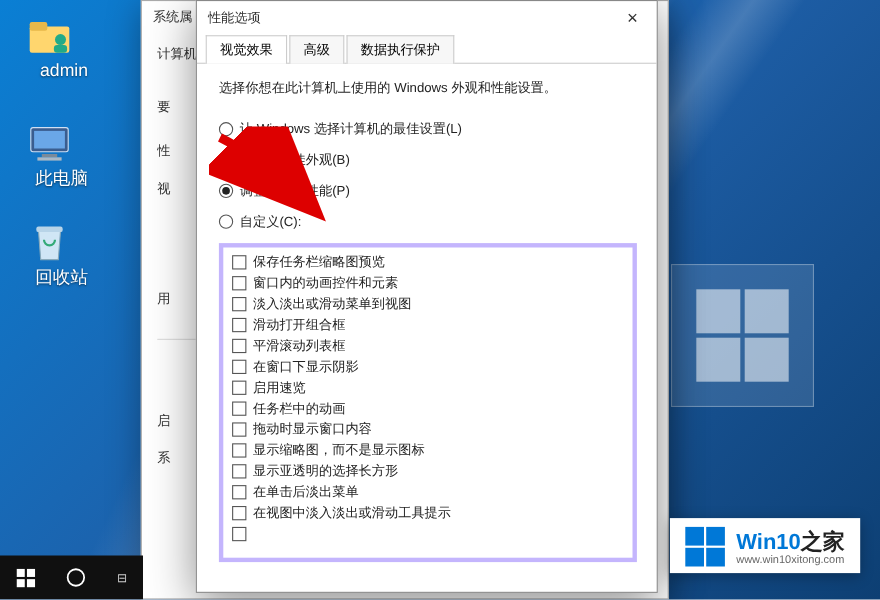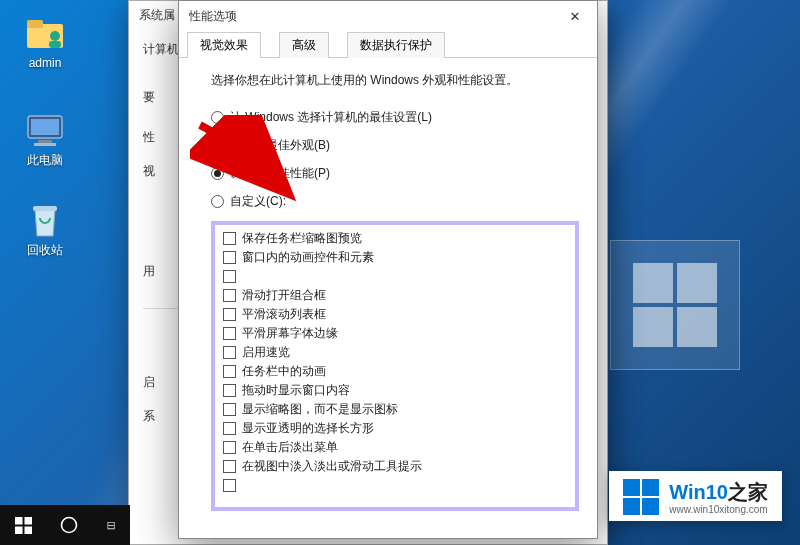--- a/index.html
+++ b/index.html
@@ -18,21 +18,21 @@
   position: absolute; right: 60px; top: 240px; width: 130px; height: 130px;
   background: rgba(255,255,255,0.12); border: 1px solid rgba(255,255,255,0.3);
 }
 .logo-quad { position: absolute; background: rgba(255,255,255,0.55); }
 .lq1 { width: 40px; height: 40px; left: 22px; top: 22px; }
 .lq2 { width: 40px; height: 40px; right: 22px; top: 22px; }
 .lq3 { width: 40px; height: 40px; left: 22px; bottom: 22px; }
 .lq4 { width: 40px; height: 40px; right: 22px; bottom: 22px; }
 
 
-.desktop-icon { position: absolute; width: 70px; text-align: center; color: #fff; font-size: 12px; text-shadow: 0 1px 2px rgba(0,0,0,0.6); }
+.desktop-icon { position: absolute; width: 70px; text-align: right; color: #fff; font-size: 16px; text-shadow: 0 1px 2px rgba(0,0,0,0.6); }
 .desktop-icon .glyph { font-size: 36px; height: 40px; display: flex; align-items: center; justify-content: center; margin-bottom: 2px; }
 .di-admin { left: 10px; top: 14px; }
 .di-pc { left: 10px; top: 110px; }
 .di-bin { left: 10px; top: 200px; }
 
 
 .backdlg {
   position: absolute; left: 128px; top: 0; width: 480px; height: 545px;
   background: #fff; border: 1px solid #aaa;
   box-shadow: 0 6px 30px rgba(0,0,0,0.35);
@@ -44,25 +44,25 @@
 .frontdlg {
   position: absolute; left: 178px; top: 0; width: 420px; height: 539px;
   background: #fff; border: 1px solid #888;
   box-shadow: 0 10px 40px rgba(0,0,0,0.45);
 }
 .titlebar2 { display: flex; align-items: center; height: 30px; padding-left: 10px; font-size: 12px; color: #333; }
 .closebtn { margin-left: auto; width: 44px; height: 30px; display: flex; align-items: center; justify-content: center; font-size: 13px; color: #333; }
 
 
 .tabs { display: flex; align-items: flex-end; padding: 0 8px; border-bottom: 1px solid #ccc; }
-.tab { padding: 4px 12px; font-size: 12px; border: 1px solid #ccc; border-bottom: none; margin-right: 18px; background: #f7f7f7; position: relative; top: 1px; }
+.tab { padding: 4px 12px; font-size: 12px; border: 1px solid #ccc; border-bottom: none; margin-right: 2px; background: #f7f7f7; position: relative; top: 1px; }
 .tab.active { background: #fff; }
 
 
-.content { padding: 14px 18px 0 32px; font-size: 12px; color: #222; }
+.content { padding: 14px 18px 0 20px; font-size: 12px; color: #222; }
 .desc { margin-bottom: 14px; }
 .radio-row { display: flex; align-items: center; height: 28px; }
 .radio { width: 13px; height: 13px; border-radius: 50%; border: 1px solid #555; margin-right: 6px; display: flex; align-items: center; justify-content: center; flex-shrink: 0; }
 .radio.checked::after { content: ""; width: 7px; height: 7px; border-radius: 50%; background: #222; }
 
 .checklist { border: 4px solid #c4b5fd; margin-top: 6px; height: 290px; overflow: hidden; padding: 4px 2px; }
 .check-row { display: flex; align-items: center; height: 19px; font-size: 12px; padding-left: 6px; white-space: nowrap; }
 .checkbox { width: 13px; height: 13px; border: 1px solid #555; margin-right: 6px; flex-shrink: 0; }
 
 
@@ -182,32 +182,33 @@
       <div class="check-row">
           <span class="checkbox"></span>
           <span>保存任务栏缩略图预览</span>
         </div>
       <div class="check-row">
           <span class="checkbox"></span>
           <span>窗口内的动画控件和元素</span>
         </div>
       <div class="check-row">
           <span class="checkbox"></span>
+          <span>淡入淡出或滑动菜单到视图</span>
         </div>
       <div class="check-row">
           <span class="checkbox"></span>
           <span>滑动打开组合框</span>
         </div>
       <div class="check-row">
           <span class="checkbox"></span>
           <span>平滑滚动列表框</span>
         </div>
       <div class="check-row">
           <span class="checkbox"></span>
-          <span>平滑屏幕字体边缘</span>
+          <span>在窗口下显示阴影</span>
         </div>
       <div class="check-row">
           <span class="checkbox"></span>
           <span>启用速览</span>
         </div>
       <div class="check-row">
           <span class="checkbox"></span>
           <span>任务栏中的动画</span>
         </div>
       <div class="check-row">

